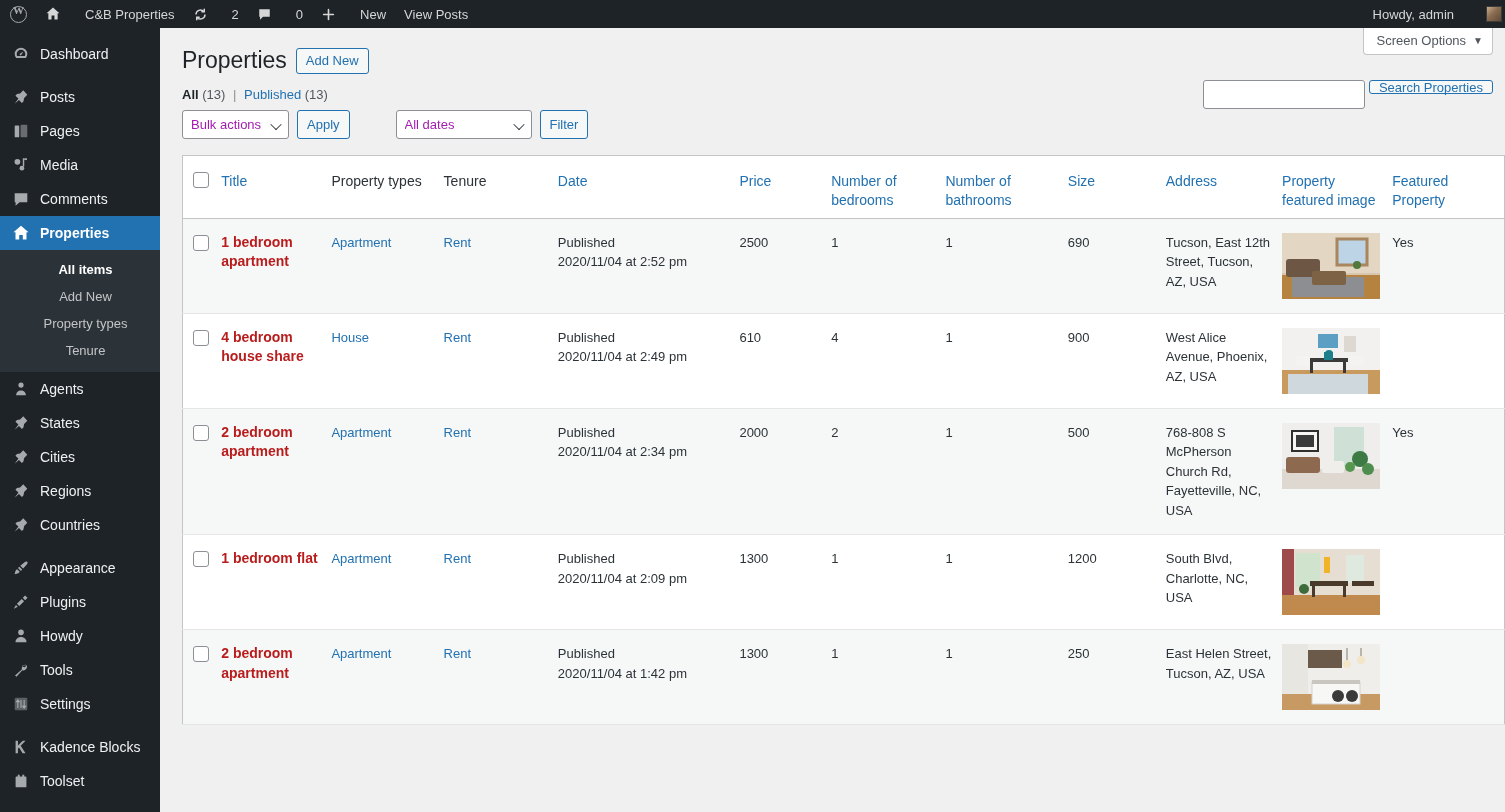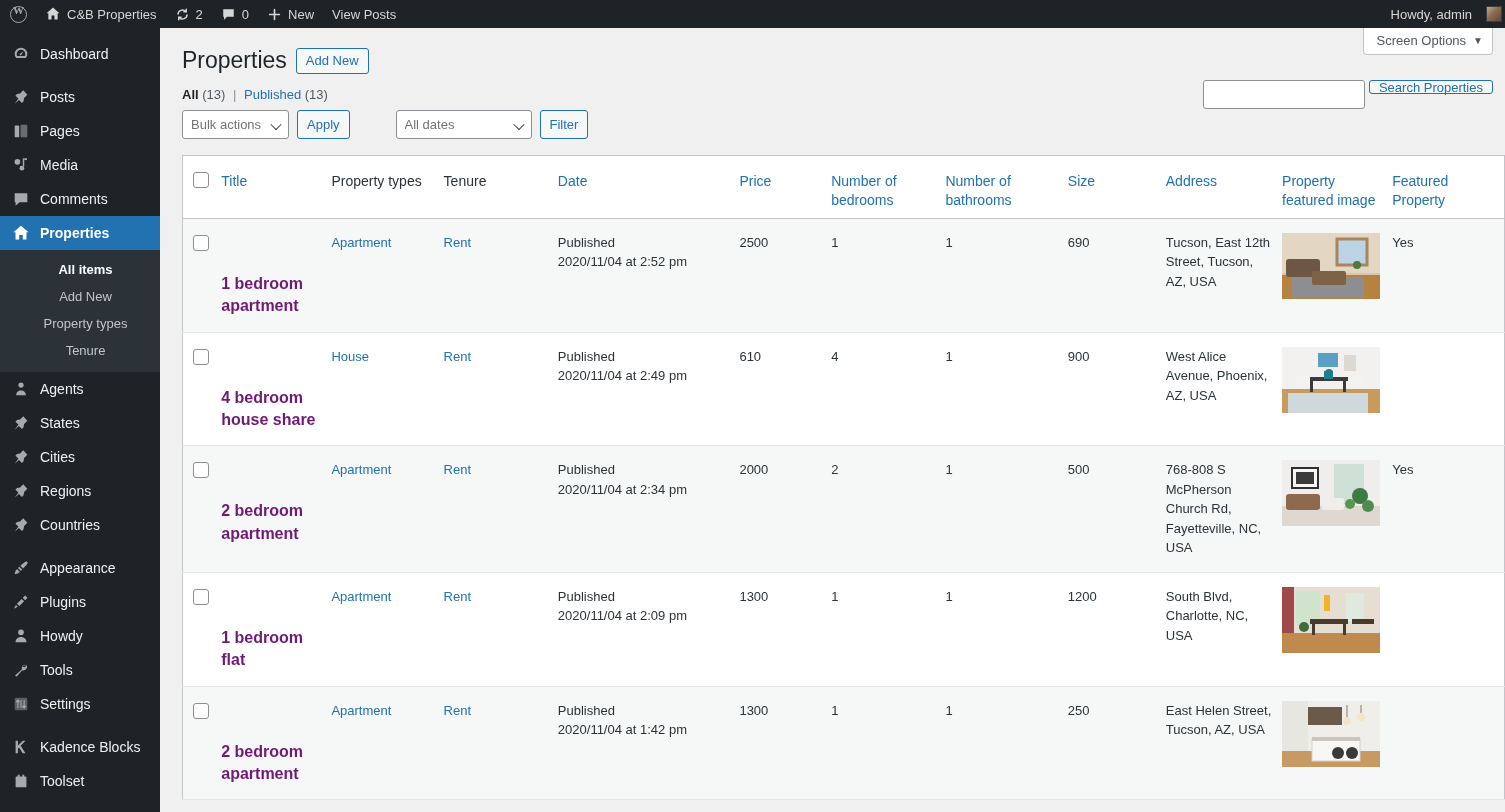--- a/index.html
+++ b/index.html
@@ -15,21 +15,21 @@
   #adminbar {
     position: absolute; top: 0; left: 0;
     width: 1505px; height: 28px;
     background: #1d2327;
     color: #d6d6d6;
     display: flex; align-items: center;
     font-size: 13px;
     z-index: 50;
   }
   .ab-item {
-    display: flex; align-items: center; gap: 6px;
+    display: flex; align-items: center; gap: 24px;
     height: 28px; padding: 0 9px;
     color: #d6d6d6; white-space: nowrap;
     cursor: pointer;
   }
   .ab-logo { padding: 0 9px 0 10px; }
   .wp-logo-circle {
     width: 17px; height: 17px; border-radius: 50%;
     border: 1.7px solid #a7aaad; position: relative; display: block;
   }
   .wp-logo-circle::before {
@@ -126,21 +126,21 @@
   .subsubsub .cnt { color: #50575e; }
 
   .tablenav {
     padding: 8px 0 0 22px;
     display: flex; align-items: center; gap: 8px;
   }
   .selectwrap { position: relative; display: inline-block; }
   select.wp-select {
     appearance: none; -webkit-appearance: none;
     border: 1px solid #8c8f94; border-radius: 3px;
-    background: #fff; color: #737373;
+    background: #fff; color: #a21caf;
     font-size: 13px; font-family: "Liberation Sans", sans-serif;
     height: 29px; padding: 0 26px 0 8px;
     cursor: pointer;
   }
   .selectwrap::after {
     content: ""; position: absolute; right: 9px; top: 12px;
     width: 7px; height: 7px;
     border-right: 1.6px solid #3c434a; border-bottom: 1.6px solid #3c434a;
     transform: rotate(45deg) translate(-1px,-1px);
     pointer-events: none;
@@ -186,22 +186,22 @@
   #list-table thead th.check-col { padding-left: 10px; width: 38px; }
   #list-table tbody td {
     vertical-align: top;
     padding: 14px 8px 14px 0;
     color: #2c3338; font-size: 13px; line-height: 1.5;
     border-bottom: 1px solid #e5e5e5;
   }
   #list-table tbody tr.alt td { background: #f6f7f7; }
   #list-table tbody td.check-col { padding-left: 10px; padding-top: 16px; }
   .row-title {
-    color: #701a75; font-weight: 700; font-size: 16px;
-    line-height: 1.4; cursor: pointer; display: inline-block; margin-top: 40px;
+    color: #b91c1c; font-weight: 700; font-size: 14px;
+    line-height: 1.4; cursor: pointer; display: inline-block;
   }
   .taxlink { color: #2271b1; cursor: pointer; }
   .date-cell .pub { display: block; color: #2c3338; }
   .date-cell .dt { display: block; color: #2c3338; }
 
   input.cb {
     appearance: none; -webkit-appearance: none;
     width: 16px; height: 16px;
     border: 1px solid #8c8f94; border-radius: 3px;
     background: #fff; cursor: pointer; display: block;

